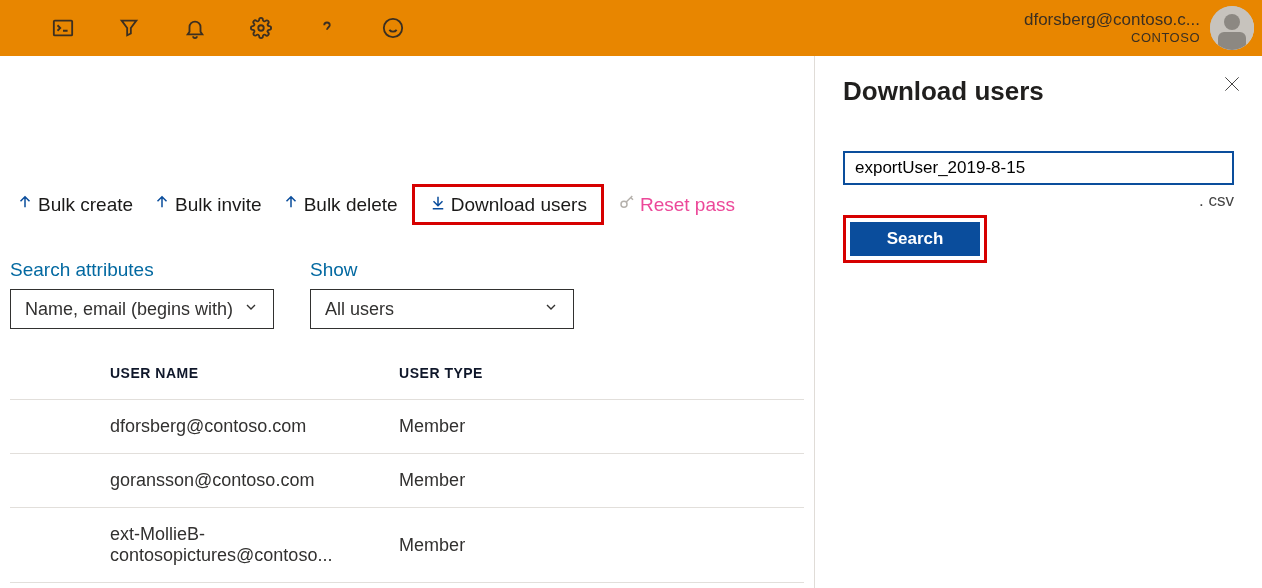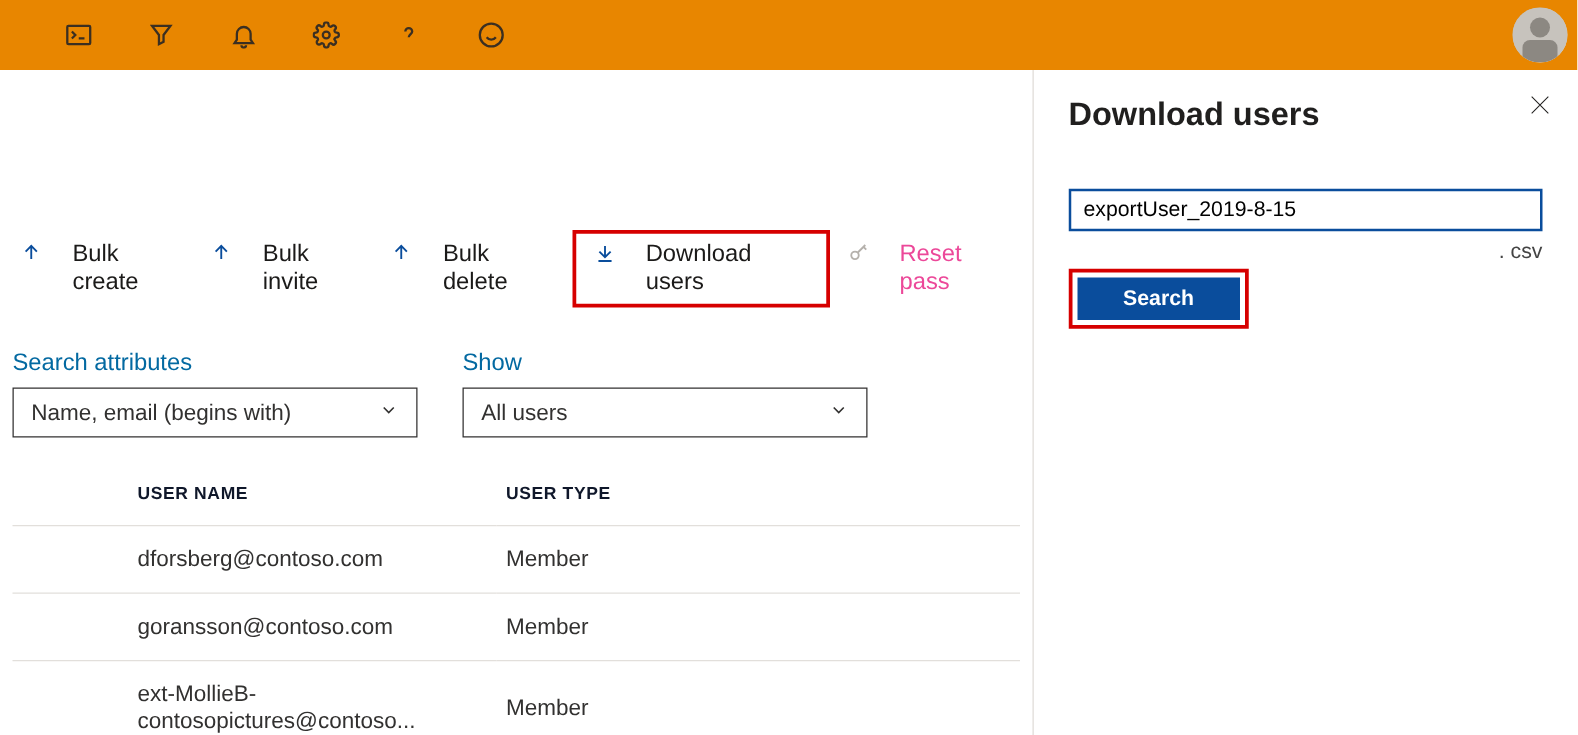--- a/index.html
+++ b/index.html
@@ -77,39 +77,39 @@
   }
   .toolbar {
     display:flex;
     gap: 8px;
     align-items:center;
     font-size: 19px;
     color: #1b1a19;
     margin-bottom: 34px;
   }
   .tb-btn {
-    display:flex; 
-    gap: 24px;
+    display:flex; align-items:center;
+    gap: 4px;
     padding: 2px 6px;
   }
   .tb-btn .icon { color:#0a4d9c; }
   .tb-btn.highlight { border: 3px solid #d60000; padding: 6px 14px; }
   .tb-btn.disabled { color:#ec4899; }
   .tb-btn.disabled .icon { color:#b5b1ac; }
   .tb-btn svg { width: 18px; height: 18px; stroke: currentColor; fill:none; stroke-width:2; }
 
   .filter-row {
     display:flex; gap: 36px;
     margin-bottom: 24px;
   }
   .filter {  }
   .filter-label { font-size: 19px; color:#0369a1; margin-bottom:8px; }
   .select-box {
     border: 1px solid #323130;
-    height: 40px; width: 324px;
+    height: 40px; width: 264px;
     display:flex; align-items:center;
     padding: 0 14px;
     font-size: 18px;
     justify-content:space-between;
   }
   .chev { width:16px; height:16px; }
 
   .table { width: 100%; border-collapse: collapse; }
   .table th {
     text-align:left; font-size:14px; font-weight:600;
@@ -204,20 +204,24 @@
           <path d="M9 9a3 3 0 116 0c0 2-3 2.5-3 5M12 18h.01"></path>
         </svg>
     </div>
     <div class="topbar-icon">
       <svg viewBox="0 0 24 24" fill="none" stroke="currentColor" stroke-width="2">
           <circle cx="12" cy="12" r="10"></circle>
           <path d="M8 14s1.5 2 4 2 4-2 4-2M9 9h.01M15 9h.01"></path>
         </svg>
     </div>
     <div class="account">
+      <div class="account-text">
+        <div class="account-email">dforsberg@contoso.c...</div>
+        <div class="account-org">CONTOSO</div>
+      </div>
       <div class="avatar">
         <svg viewBox="0 0 44 44">
             <rect width="44" height="44" fill="#c7c3bd"></rect>
             <circle cx="22" cy="16" r="8" fill="#8c8882"></circle>
             <rect x="8" y="26" width="28" height="18" rx="6" fill="#8c8882"></rect>
           </svg>
       </div>
     </div>
   </div>
 </div>

